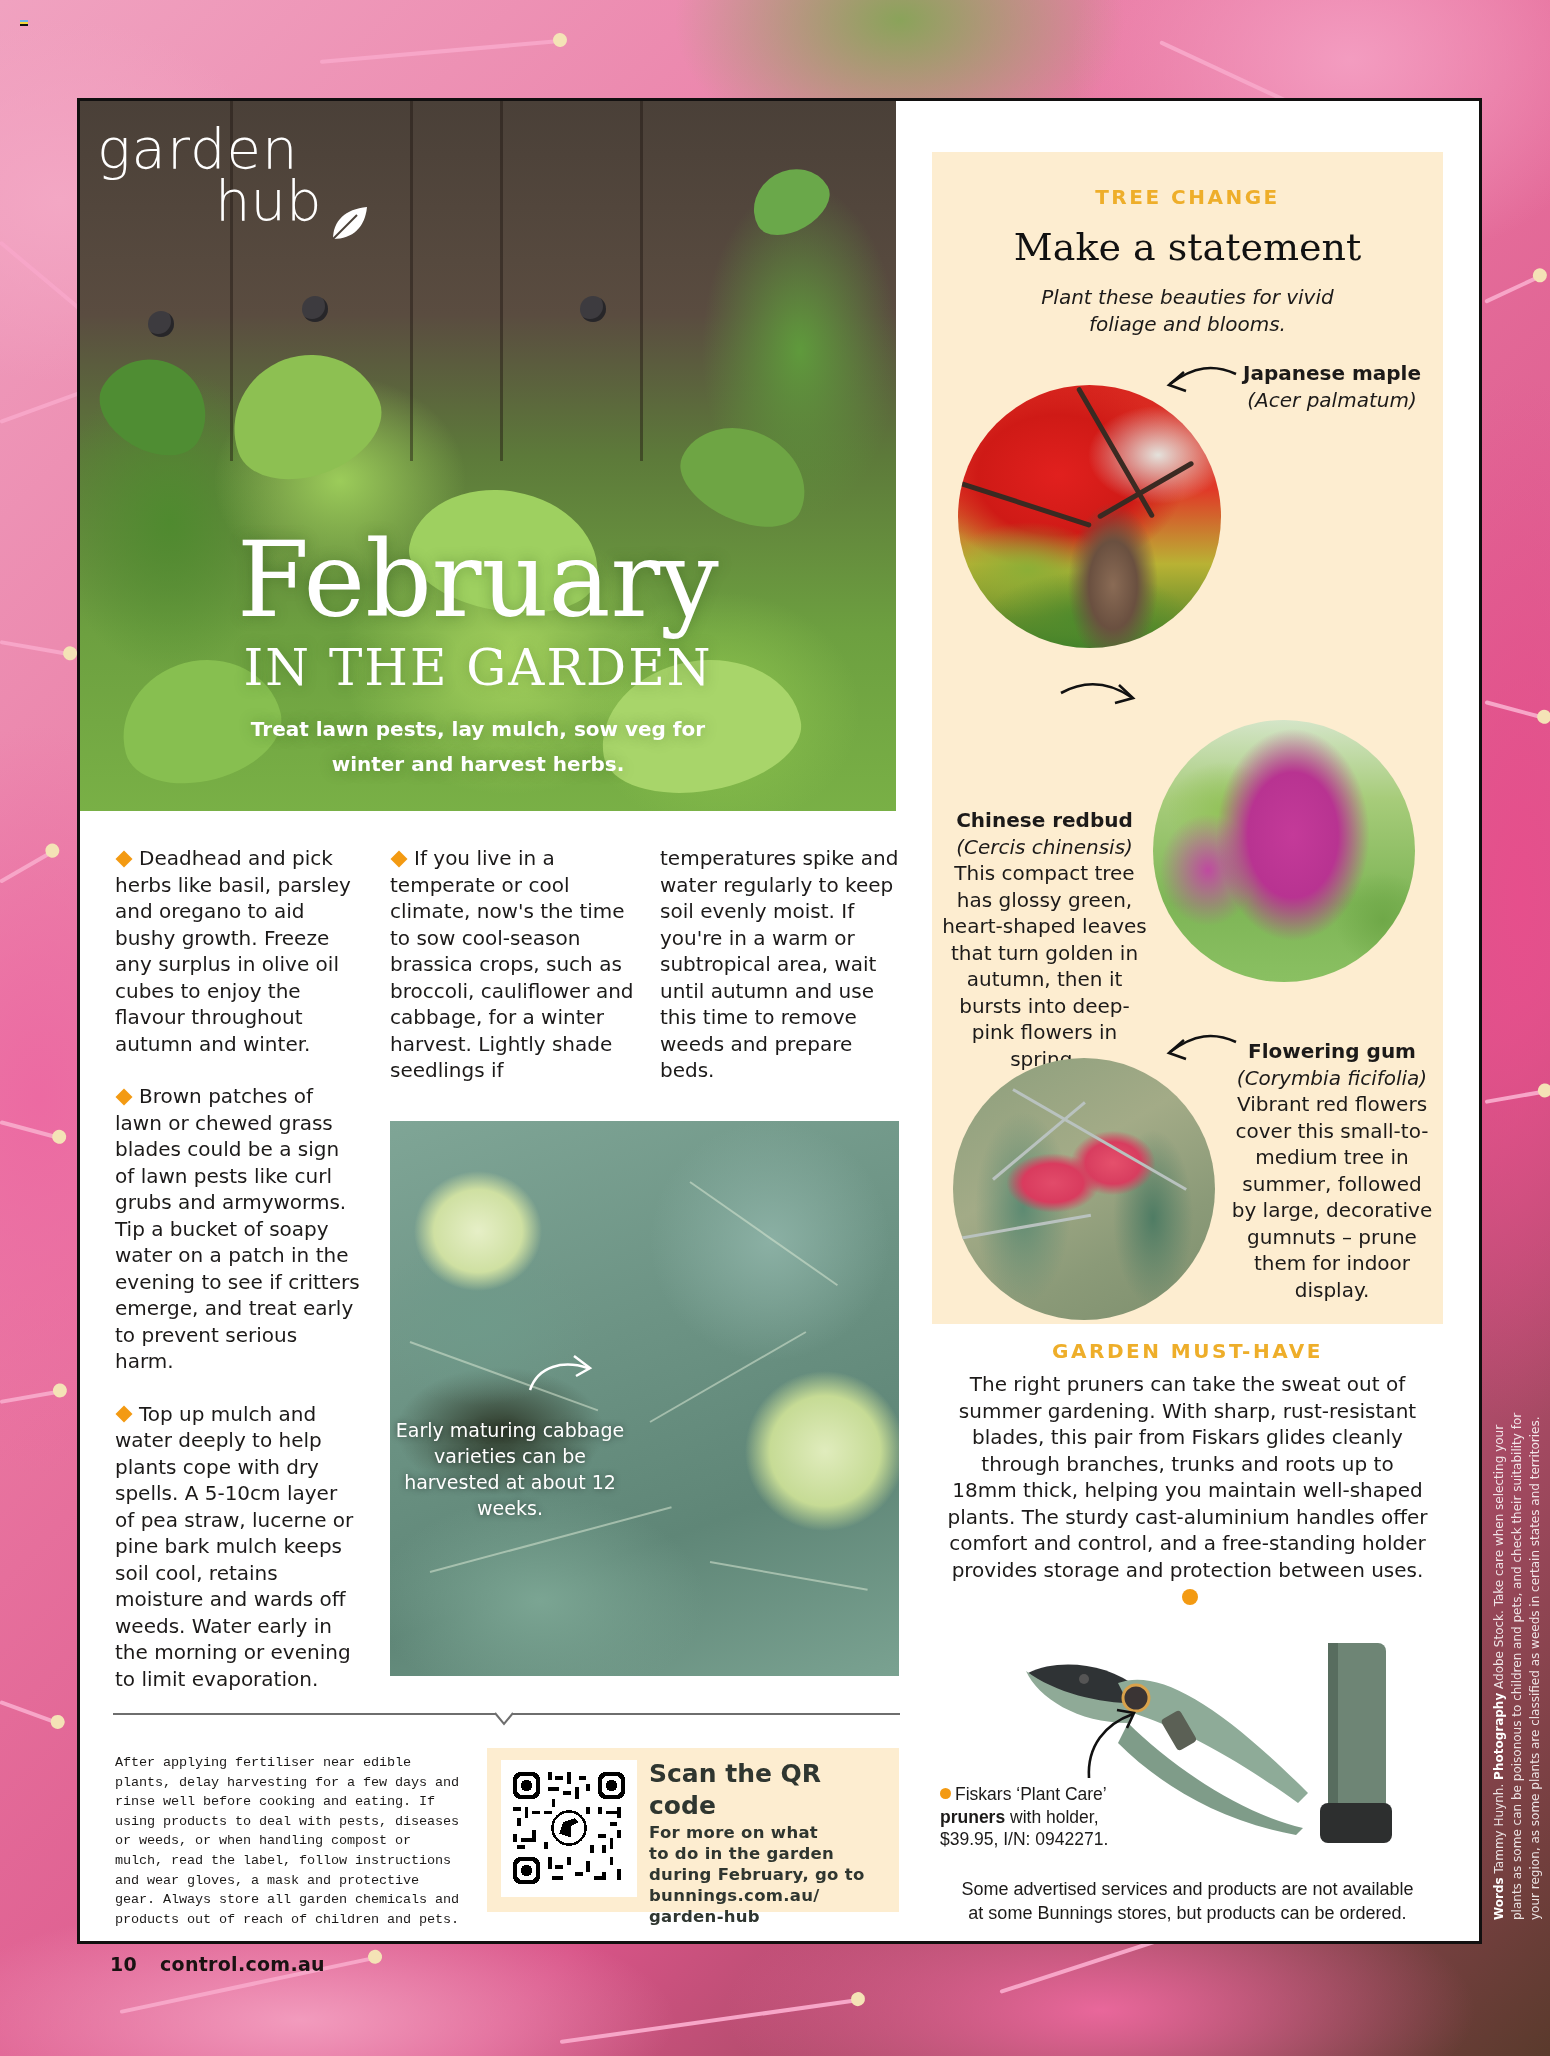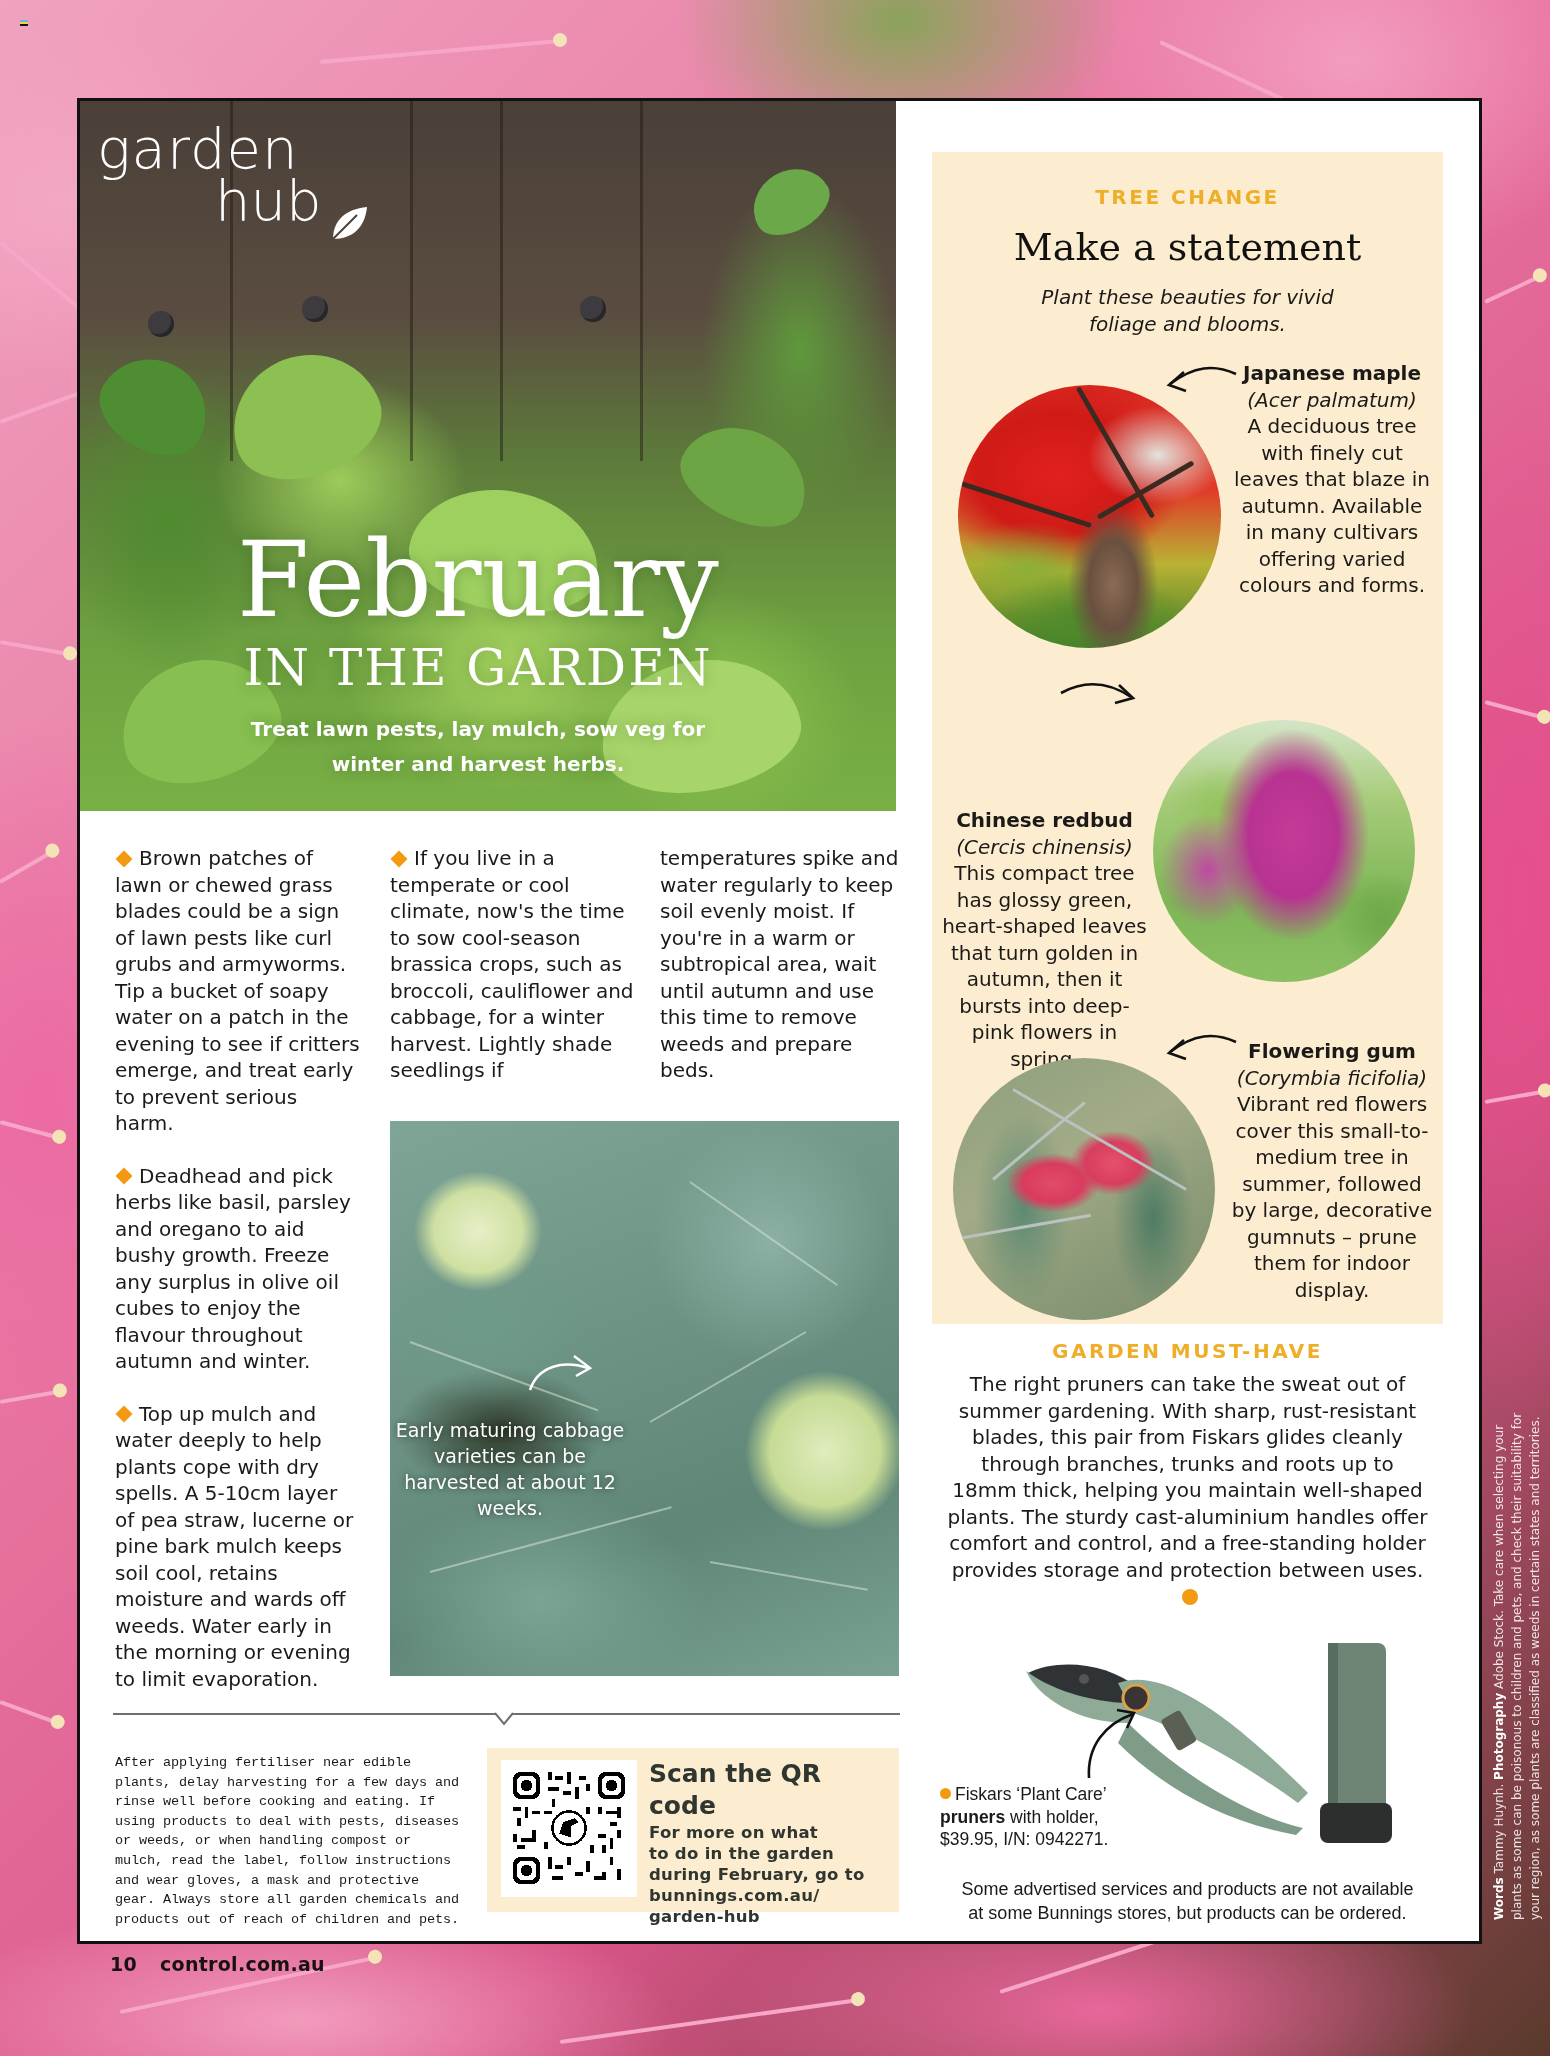--- a/index.html
+++ b/index.html
@@ -248,22 +248,22 @@
       <span class="big">February</span>
       <span class="sub">IN THE GARDEN</span>
       <span class="dek">
         <span>Treat lawn pests, lay mulch, sow veg for</span><br>
         <span>winter and harvest herbs.</span>
       </span>
     </div>
   </div>
 
   <div class="col" style="left:35px;top:744px;width:245px;">
+    <p><span class="diamond"></span><span>Deadhead and pick herbs like basil, parsley and oregano to aid bushy growth. Freeze any surplus in olive oil cubes to enjoy the flavour throughout autumn and winter.</span></p>
     <p><span class="diamond"></span><span>Brown patches of lawn or chewed grass blades could be a sign of lawn pests like curl grubs and armyworms. Tip a bucket of soapy water on a patch in the evening to see if critters emerge, and treat early to prevent serious harm.</span></p>
-    <p><span class="diamond"></span><span>Deadhead and pick herbs like basil, parsley and oregano to aid bushy growth. Freeze any surplus in olive oil cubes to enjoy the flavour throughout autumn and winter.</span></p>
     <p><span class="diamond"></span><span>Top up mulch and water deeply to help plants cope with dry spells. A 5-10cm layer of pea straw, lucerne or pine bark mulch keeps soil cool, retains moisture and wards off weeds. Water early in the morning or evening to limit evaporation.</span></p>
   </div>
 
   <div class="col" style="left:310px;top:744px;width:245px;">
     <p><span class="diamond"></span><span>If you live in a temperate or cool climate, now's the time to sow cool-season brassica crops, such as broccoli, cauliflower and cabbage, for a winter harvest. Lightly shade seedlings if</span></p>
   </div>
 
   <div class="col" style="left:580px;top:744px;width:240px;">
     <p><span>temperatures spike and water regularly to keep soil evenly moist. If you're in a warm or subtropical area, wait until autumn and use this time to remove weeds and prepare beds.</span></p>
   </div>
@@ -366,21 +366,20 @@
       <div class="branch" style="left:120px;top:0;width:150px;transform:rotate(60deg)"></div>
       <div class="branch" style="left:140px;top:130px;width:110px;transform:rotate(-30deg)"></div>
     </div>
     <svg class="arrow" style="left:232px;top:212px;width:76px;height:36px" viewBox="0 0 76 36">
       <path d="M72 10 C50 0 30 2 6 20" stroke="#111" stroke-width="2.6" fill="none"></path>
       <path d="M20 8 L5 21 L22 27" stroke="#111" stroke-width="2.6" fill="none"></path>
     </svg>
     <div class="tree-text" style="left:300px;top:208px;width:200px;">
       <span class="n">Japanese maple</span>
       <span class="s">(Acer palmatum)</span>
-      <span>A deciduous tree with finely cut leaves that blaze in autumn. Available in many cultivars offering varied colours and forms.</span>
     </div>
 
     <div class="tree-text" style="left:10px;top:655px;width:205px;">
       <span class="n">Chinese redbud</span>
       <span class="s">(Cercis chinensis)</span>
       <span>This compact tree has glossy green, heart-shaped leaves that turn golden in autumn, then it bursts into deep-pink flowers in spring.</span>
     </div>
     <svg class="arrow" style="left:125px;top:527px;width:80px;height:36px" viewBox="0 0 80 36">
       <path d="M4 14 C26 2 50 2 74 18" stroke="#111" stroke-width="2.6" fill="none"></path>
       <path d="M62 6 L76 19 L58 24" stroke="#111" stroke-width="2.6" fill="none"></path>

